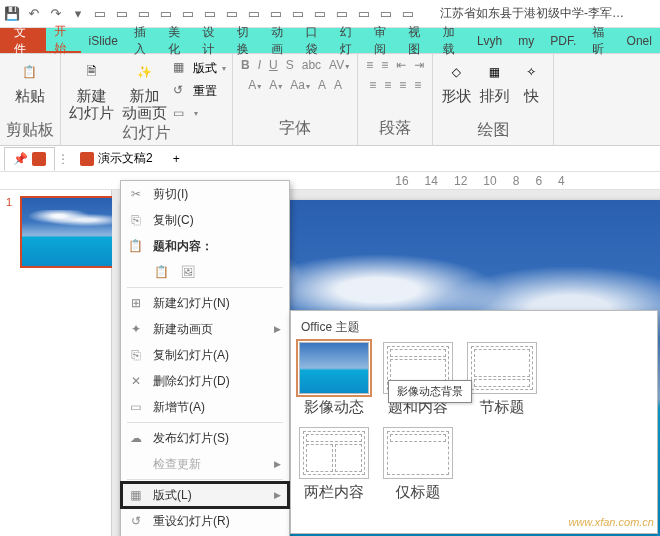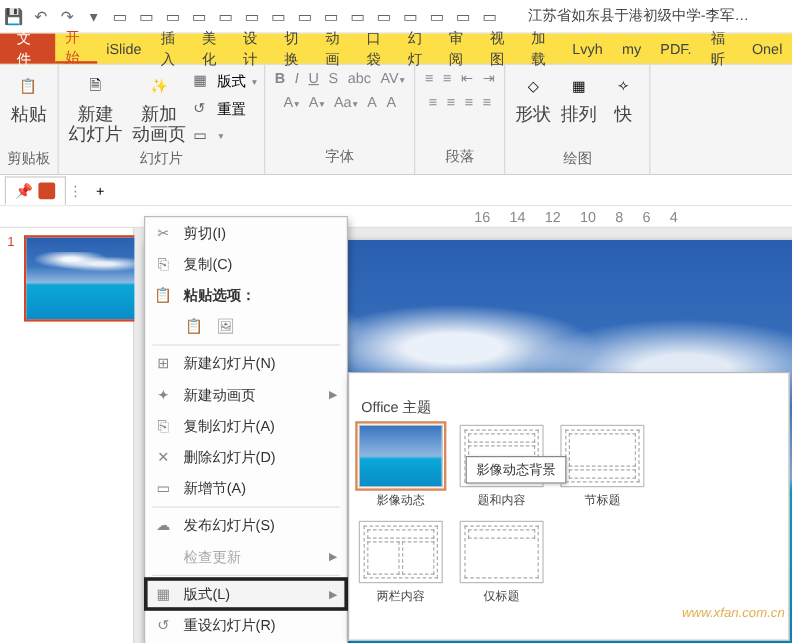--- a/index.html
+++ b/index.html
@@ -1,26 +1,26 @@
 <!DOCTYPE html>
 <html><head>
 <meta charset="utf-8">
 <style>
 *{margin:0;padding:0;box-sizing:border-box;font-family:"Microsoft YaHei",sans-serif;font-size:12px;-webkit-font-smoothing:antialiased}
 body{width:660px;height:536px;background:#fff;overflow:hidden;position:relative}
 .qat{height:28px;background:#fff;border-bottom:1px solid #e0e0e0;display:flex;align-items:center;padding:0 4px;gap:6px}
 .qat-icon{width:16px;height:18px;display:flex;align-items:center;justify-content:center;color:#666;font-size:13px}
 .title-text{position:absolute;left:50%;top:5px;transform:translateX(-50%);color:#444;font-size:12px;left:440px;transform:none}
-.tabs{height:26px;display:flex;align-items:stretch;border-bottom:1px solid #d8d8d8;background:#fde047}
+.tabs{height:26px;display:flex;align-items:stretch;border-bottom:1px solid #d8d8d8;background:#5eead4}
 .tab{padding:0 8px;display:flex;align-items:center;color:#444;font-size:12px;cursor:pointer}
 .tab.file{background:#d24726;color:#fff;padding:0 14px}
 .tab.active{color:#d24726;border-bottom:2px solid #d24726}
 .ribbon{height:92px;background:#f5f5f5;border-bottom:1px solid #d0d0d0;display:flex}
 .group{border-right:1px solid #d8d8d8;padding:2px 6px;display:flex;flex-direction:column;justify-content:space-between;align-items:center;position:relative}
-.group-label{font-size:12px;color:#666;text-align:center;padding-bottom:2px}
+.group-label{font-size:16px;color:#666;text-align:center;padding-bottom:2px}
 .big-btn{display:flex;flex-direction:column;align-items:center;gap:2px;padding:2px;cursor:pointer}
 .big-btn .ic{width:28px;height:28px;display:flex;align-items:center;justify-content:center}
 .big-btn span{font-size:15px;color:#444;line-height:1.1;text-align:center}
 .row{display:flex;gap:4px;align-items:center}
 .small-ic{width:16px;height:16px;color:#666}
 .font-group{padding:4px 8px;display:flex;flex-direction:column;gap:6px;justify-content:flex-start}
 .font-row{display:flex;gap:8px;color:#888;font-size:13px}
 .doc-tabs{height:26px;display:flex;align-items:center;background:#fff;border-bottom:1px solid #e0e0e0;padding-left:4px;gap:2px}
 .doc-tab{display:flex;align-items:center;gap:4px;padding:0 8px;height:24px;border:1px solid transparent;cursor:pointer}
 .doc-tab.active{background:#fff;border:1px solid #ccc;border-bottom:1px solid #fff}
@@ -37,35 +37,35 @@
 .slide{position:absolute;left:10px;top:10px;width:640px;height:360px;background:#fff;box-shadow:0 2px 6px rgba(0,0,0,.3)}
 .slide-bg{width:100%;height:100%;background:linear-gradient(to bottom,#2a5fb0 0%,#3a75c0 35%,#8fb8e0 55%,#0aa8d8 58%,#0a8cc8 100%);position:relative}
 .clouds{position:absolute;top:0;left:0;right:0;height:100%;background:radial-gradient(ellipse 200px 60px at 40% 25%,rgba(255,255,255,.9) 20%,transparent 60%),radial-gradient(ellipse 220px 70px at 70% 30%,rgba(255,255,255,.85) 18%,transparent 60%),radial-gradient(ellipse 120px 40px at 15% 20%,rgba(255,255,255,.8) 25%,transparent 70%)}
 .ctx-menu{position:absolute;left:120px;top:180px;width:170px;background:#fdfdfd;border:1px solid #bbb;box-shadow:2px 3px 6px rgba(0,0,0,.25);z-index:50}
 .ctx-item{display:flex;align-items:center;height:26px;padding:0 8px 0 6px;gap:8px;cursor:pointer;color:#333}
 .ctx-item.disabled{color:#aaa}
 .ctx-item.hl{outline:3px solid #222;outline-offset:-2px;background:#f4f4f4}
 .ctx-ic{width:18px;height:18px;display:flex;align-items:center;justify-content:center;color:#888;flex-shrink:0}
 .ctx-sep{height:1px;background:#e0e0e0;margin:2px 6px}
 .ctx-arrow{margin-left:auto;color:#888;font-size:9px}
-.gallery{position:absolute;left:290px;top:310px;right:2px;bottom:2px;background:#fff;border:1px solid #bbb;box-shadow:2px 3px 8px rgba(0,0,0,.2);z-index:60;padding:16px 8px 8px 8px}
+.gallery{position:absolute;left:290px;top:310px;right:2px;bottom:2px;background:#fff;border:1px solid #bbb;box-shadow:2px 3px 8px rgba(0,0,0,.2);z-index:60;padding:4px 8px 8px 8px}
 .gal-title{color:#444;padding:4px 2px 6px 2px}
 .gal-row{display:flex;gap:14px;margin-bottom:10px}
 .gal-item{display:flex;flex-direction:column;align-items:center;gap:4px;cursor:pointer}
 .gal-thumb{width:70px;height:52px;border:1px solid #bbb;background:#fff;position:relative;display:flex;align-items:center;justify-content:center}
 .gal-item.sel .gal-thumb{outline:2px solid #d88b5a;outline-offset:1px;background:#fdeee0}
 .gal-sky{width:100%;height:100%;background:linear-gradient(to bottom,#3a75c0 0%,#8fb8e0 50%,#0aa8d8 55%,#0a8cc8 100%)}
 .gal-layout{width:62px;height:44px;border:1px dashed #aaa;display:flex;flex-direction:column;padding:2px;gap:2px}
 .gal-layout .t{height:8px;border:1px dashed #aaa}
 .gal-layout .b{flex:1;border:1px dashed #aaa}
 .gal-layout .r{display:flex;gap:2px;flex:1}
 .gal-layout .r>div{flex:1;border:1px dashed #aaa}
-.gal-label{font-size:10px;color:#444;text-align:left;white-space:nowrap}
+.gal-label{font-size:15px;color:#444;text-align:left;white-space:nowrap}
 .tooltip{position:absolute;left:388px;top:380px;background:#fff;border:1px solid #888;padding:3px 8px;font-size:11px;color:#333;z-index:70;box-shadow:1px 1px 3px rgba(0,0,0,.2)}
-.watermark{position:absolute;right:6px;bottom:19px;color:#e0b050;font-size:11px;z-index:80;font-style:italic}
+.watermark{position:absolute;right:6px;bottom:8px;color:#e0b050;font-size:11px;z-index:80;font-style:italic}
 .arrow-d{font-size:8px;color:#888;margin-left:1px}
 </style>
 </head>
 <body>
 
 <div class="qat">
   <div class="qat-icon">💾</div>
   <div class="qat-icon">↶</div>
   <div class="qat-icon">↷</div>
   <div class="qat-icon">▾</div>
@@ -198,20 +198,24 @@
   </div>
 </div>
 
 <div class="doc-tabs">
   <div class="doc-tab active">
       <span>📌</span>
       <div class="ppt-ic"></div>
     </div>
   <span style="color:#888">⋮</span>
   <div class="doc-tab">
+      <div class="ppt-ic"></div>
+      <span>演示文稿2</span>
+    </div>
+  <div class="doc-tab">
       <span>+</span>
     </div>
 </div>
 
 <div class="ruler">
   <span>16</span>
     <span>14</span>
     <span>12</span>
     <span>10</span>
     <span>8</span>
@@ -241,21 +245,21 @@
   <div class="ctx-item">
       <div class="ctx-ic">✂</div>
       <span>剪切(I)</span>
     </div>
   <div class="ctx-item">
       <div class="ctx-ic">⎘</div>
       <span>复制(C)</span>
     </div>
   <div class="ctx-item">
       <div class="ctx-ic">📋</div>
-      <span style="font-weight:bold">粘贴选项：</span>
+      <span style="font-weight:bold">题和内容：</span>
     </div>
   <div class="ctx-item">
       <div class="ctx-ic"></div>
       <span class="ctx-ic">📋</span>
       <span class="ctx-ic">🖼</span>
     </div>
   <div class="ctx-sep"></div>
   <div class="ctx-item">
       <div class="ctx-ic">⊞</div>
       <span>新建幻灯片(N)</span>

